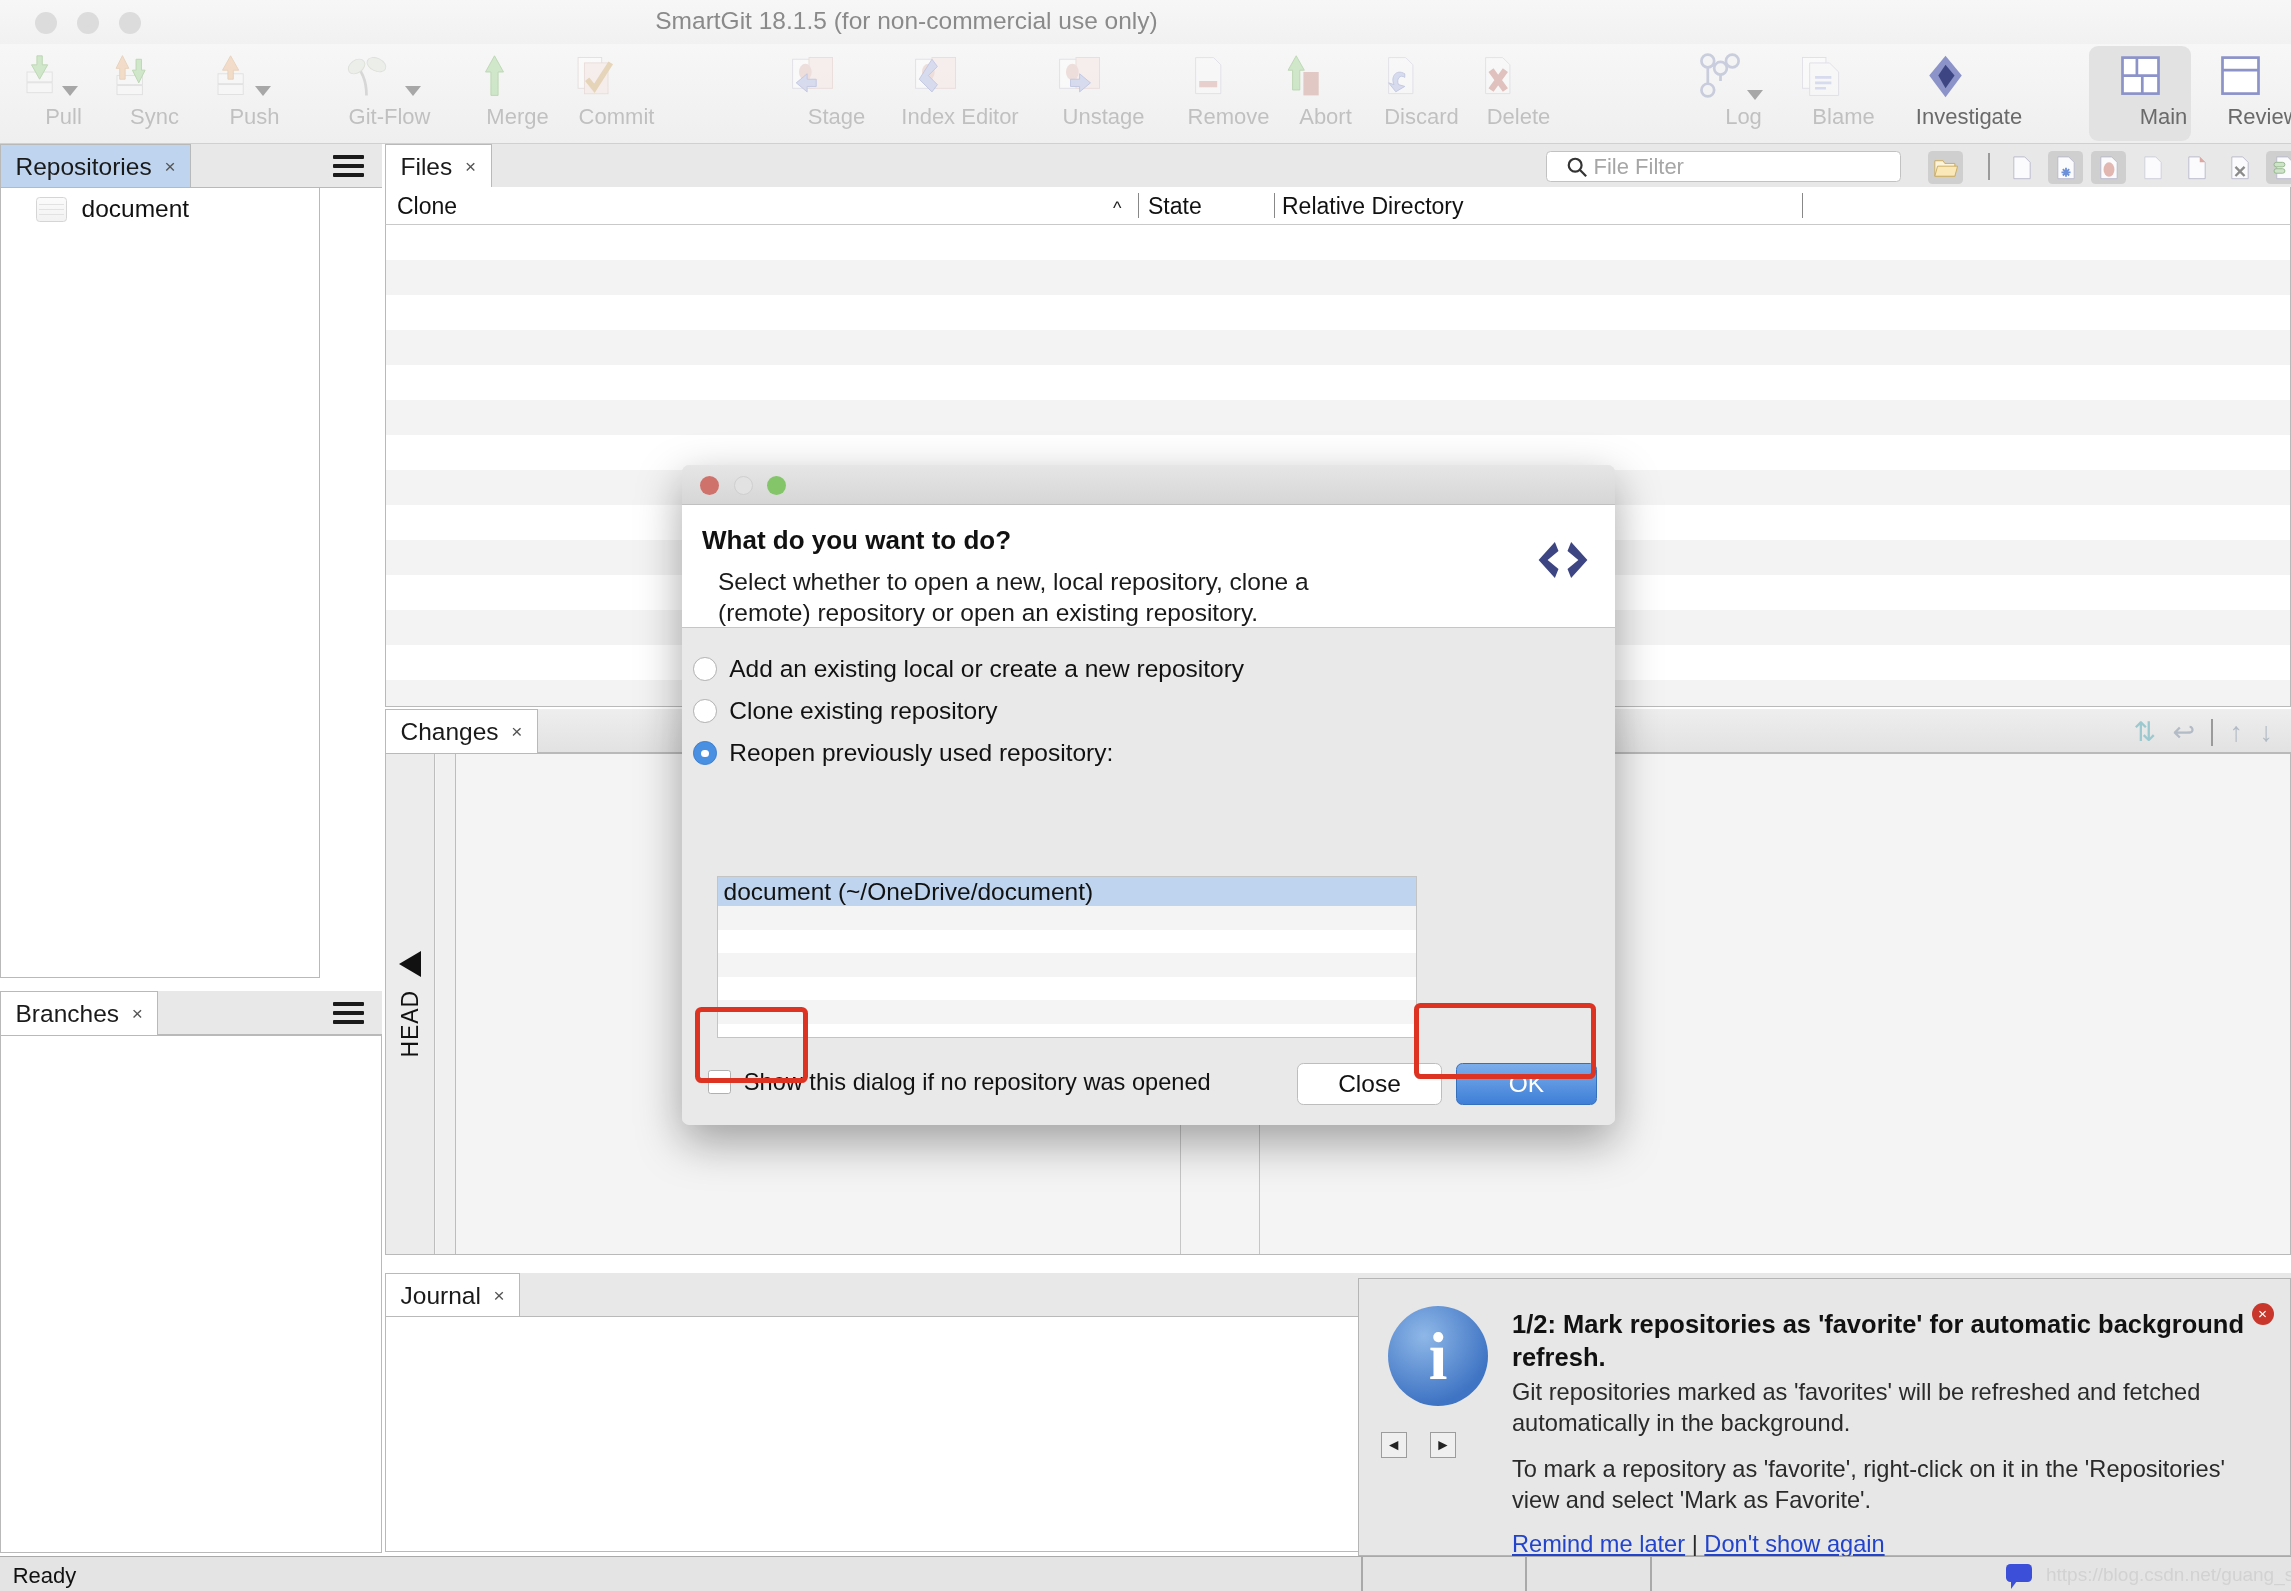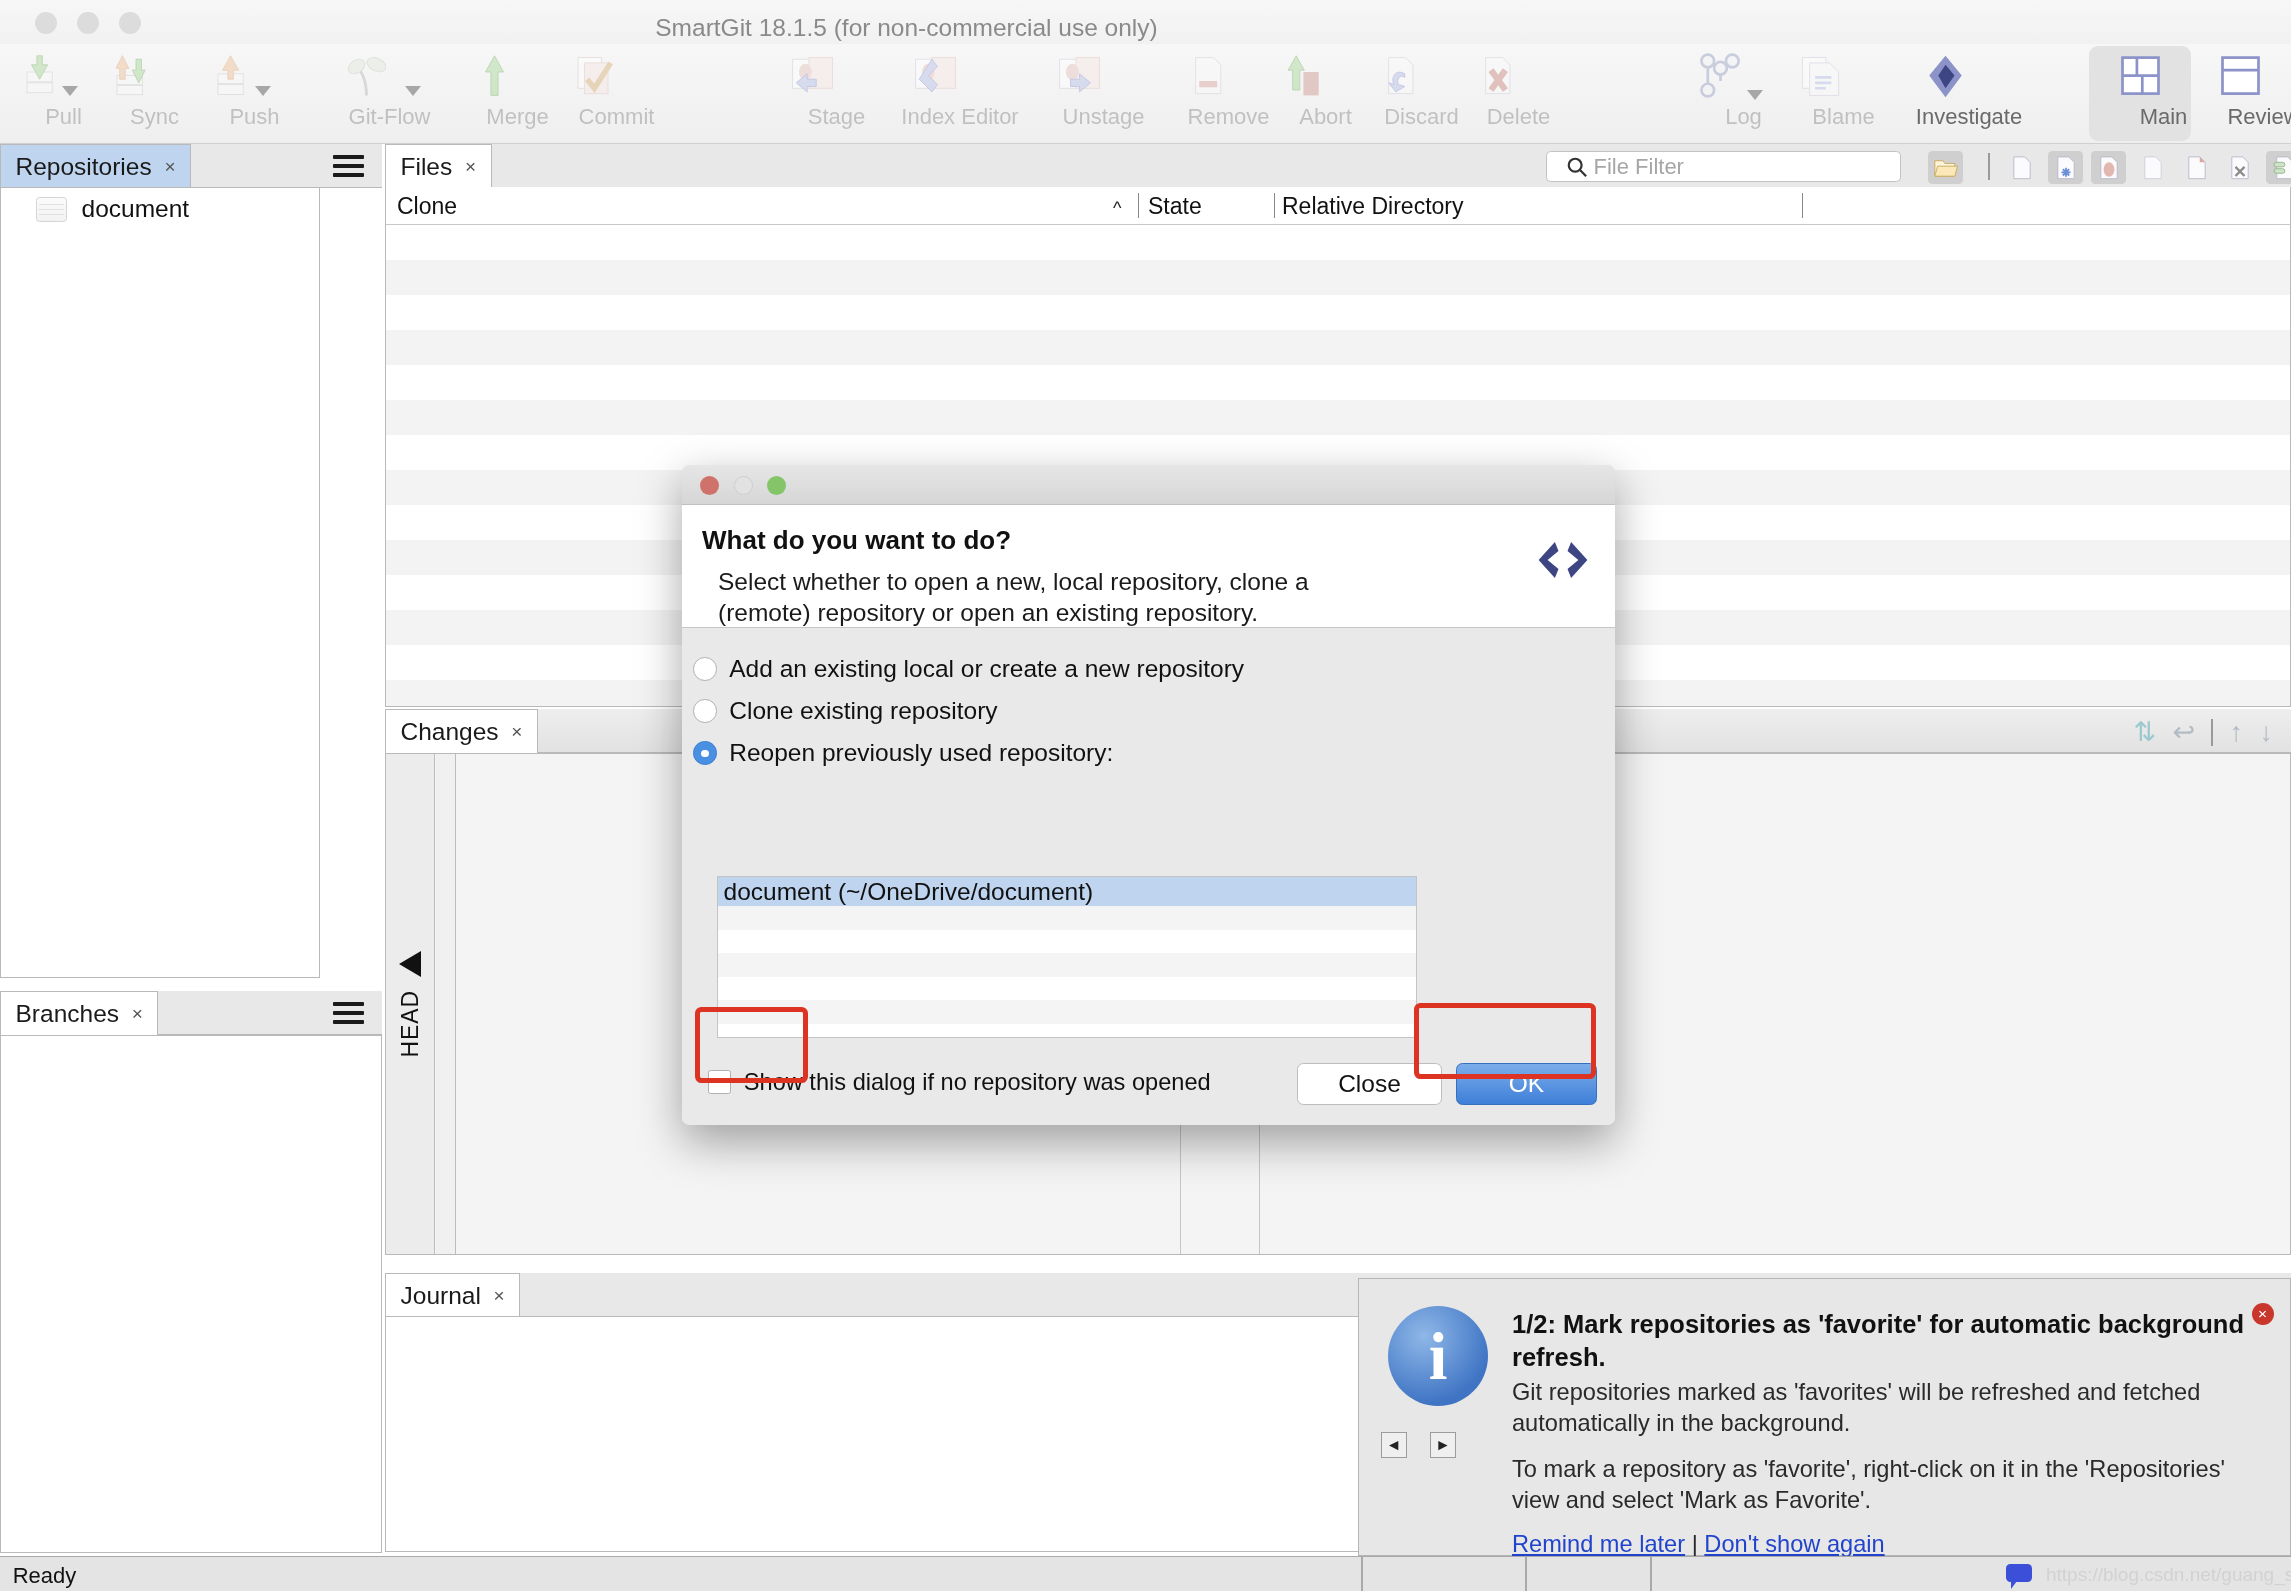--- a/index.html
+++ b/index.html
@@ -12,21 +12,21 @@
   #app { position: relative; width: 2291px; height: 1591px; }
 
   
   .titlebar {
     position: absolute; left: 0; top: 0; width: 2291px; height: 44px;
     background: linear-gradient(#f7f7f7, #f1f1f1);
   }
   .tl-dots { position: absolute; left: 35px; top: 11.8px; display: flex; gap: 20px; }
   .tl-dot { width: 22px; height: 22px; border-radius: 50%; background: #dcdcdc; }
   .win-title {
-    position: absolute; left: 0; top: 14px; width: 1813px; text-align: center;
+    position: absolute; left: 0; top: 7px; width: 1813px; text-align: center;
     font-size: 24.5px; color: #8a8a8a;
   }
 
   
   .toolbar {
     position: absolute; left: 0; top: 44px; width: 2291px; height: 100px;
     background: linear-gradient(#f7f7f7, #efefef);
     border-bottom: 0.9px solid #d0d0d0;
   }
   .tb-item {

